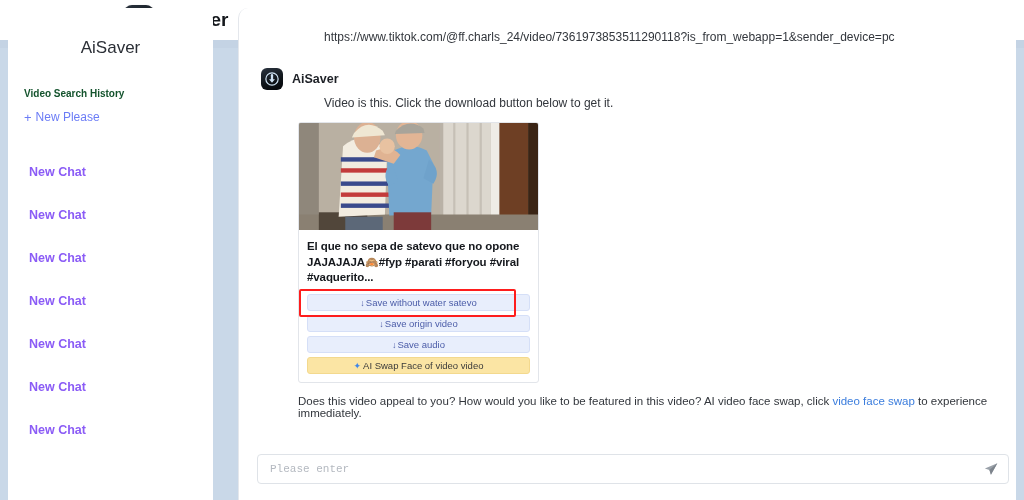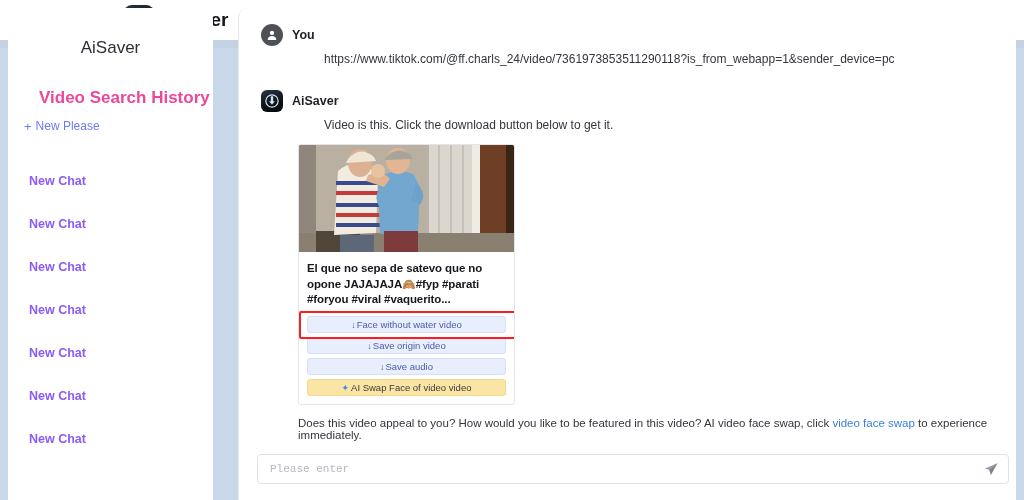--- a/index.html
+++ b/index.html
@@ -60,21 +60,21 @@
     background: #ffffff;
     border-radius: 12px 12px 0 0;
     overflow: hidden;
   }
   .sidebar-title {
     text-align: center; font-size: 17px; color: #2b2f36;
     margin-top: 30px; font-weight: 400;
   }
   .sb-section {
     margin-top: 30px; padding-left: 16px;
-    font-size: 17px; font-weight: 700; color: #ec4899; margin-left: 15px;
+    font-size: 10px; font-weight: 700; color: #14532d;
   }
   .sb-newsearch {
     margin-top: 11px; padding-left: 16px;
     font-size: 12px; color: #6b7cf6; cursor: pointer;
     display: flex; align-items: center; gap: 4px;
   }
   .sb-plus { font-size: 13px; line-height: 1; color: #6b7cf6; }
   .chat-list { margin-top: 26px; }
   .chat-item {
     height: 43px; display: flex; align-items: center;
@@ -111,21 +111,21 @@
     margin-left: 31px; margin-top: 5px;
     font-size: 12px; color: #32363c; line-height: 1.35;
     word-break: break-all;
     padding-left: 32px;
   }
   .block-bot { margin-top: 23px; }
 
   
   .video-card {
     margin-left: 37px; margin-top: 11px;
-    width: 217px;
+    width: 241px;
     background: #ffffff;
     border: 1px solid #e2e5ea;
     border-radius: 3px;
     overflow: hidden;
   }
   .thumb {
     position: relative; width: 100%; height: 107px; overflow: hidden;
     background: #6d6a63;
   }
   .thumb svg { display: block; width: 100%; height: 100%; }
@@ -236,29 +236,20 @@
       <div class="chat-item">
           <span>New Chat</span>
         </div>
     </div>
   </div>
 
   <div class="main">
     <div class="conv">
 
       <div>
-        <div class="msg-head">
-          <div class="avatar-user">
-            <svg width="14" height="14" viewBox="0 0 24 24">
-              <circle cx="12" cy="8.4" r="3.7" fill="#ffffff"></circle>
-              <path d="M4.6 20.5c0-4.2 3.3-6.7 7.4-6.7s7.4 2.5 7.4 6.7z" fill="#ffffff"></path>
-            </svg>
-          </div>
-          <div class="msg-author">You</div>
-        </div>
         <div class="msg-body">https://www.tiktok.com/@ff.charls_24/video/7361973853511290118?is_from_webapp=1&amp;sender_device=pc</div>
       </div>
 
       <div class="block-bot">
         <div class="msg-head">
           <div class="avatar-bot">
             <svg width="16" height="16" viewBox="0 0 24 24">
               <circle cx="12" cy="12" r="9.2" fill="none" stroke="#cfe2f3" stroke-width="1.8"></circle>
               <path d="M12 6.3 L12 13.4" stroke="#cfe2f3" stroke-width="3.4" stroke-linecap="round"></path>
               <path d="M7.6 12.4 L12 17.6 L16.4 12.4 Z" fill="#cfe2f3"></path>
@@ -304,21 +295,21 @@
               <path d="M70 30 q14 -6 22 4 l-6 8 -18 -6z" fill="#e0b392"></path>
               <ellipse cx="80" cy="26" rx="7" ry="7" fill="#e8c2a1"></ellipse>
             </svg>
           </div>
           <div class="card-inner">
             <div class="card-title"><span>El que no sepa de satevo que no opone JAJAJAJA</span><span class="emoji">🙈</span><span>#fyp #parati #foryou #viral #vaquerito...</span></div>
 
             <div class="btn-wrap">
               <div class="dl-btn">
                 <span class="dlicon">↓</span>
-                <span>Face without water video</span>
+                <span>Save without water satevo</span>
               </div>
               <div class="dl-btn">
                 <span class="dlicon">↓</span>
                 <span>Save origin video</span>
               </div>
               <div class="dl-btn">
                 <span class="dlicon">↓</span>
                 <span>Save audio</span>
               </div>
               <div class="dl-btn swap">

